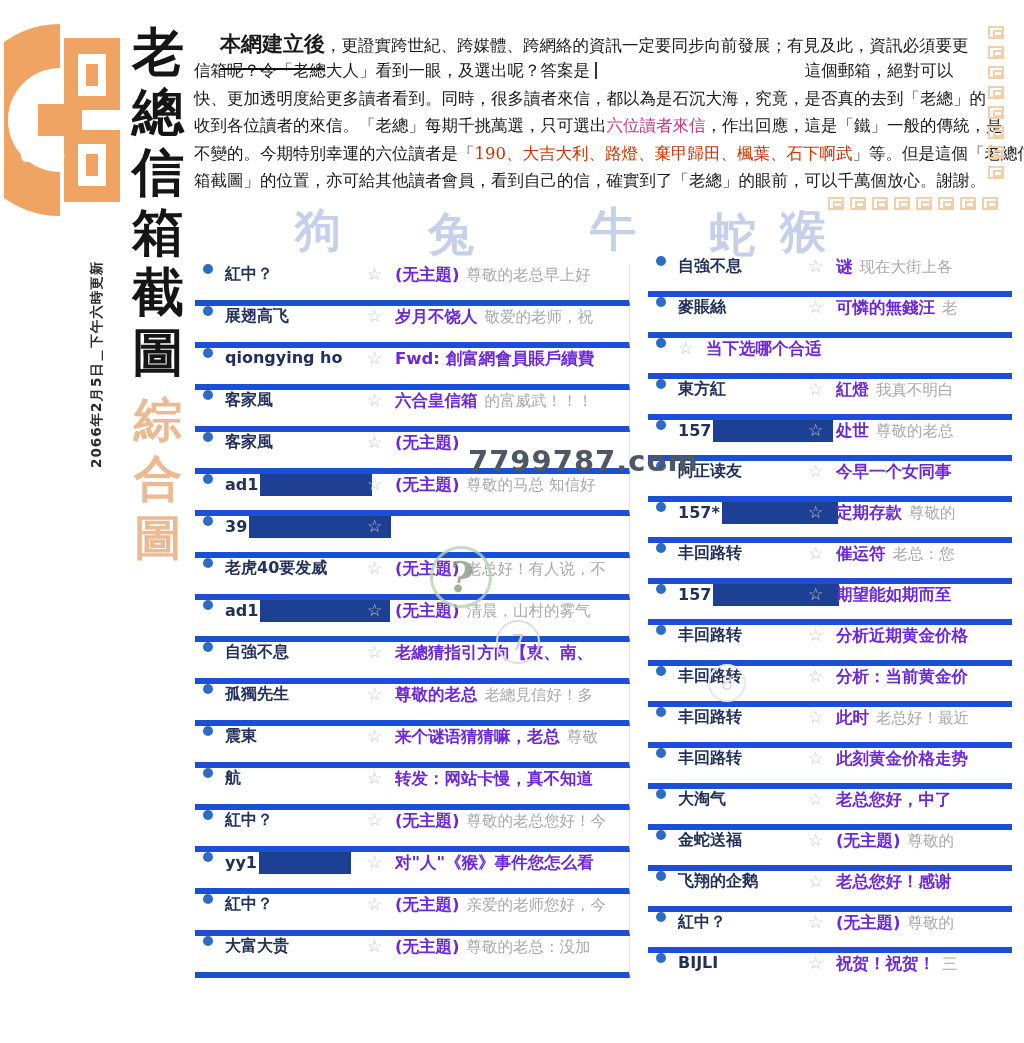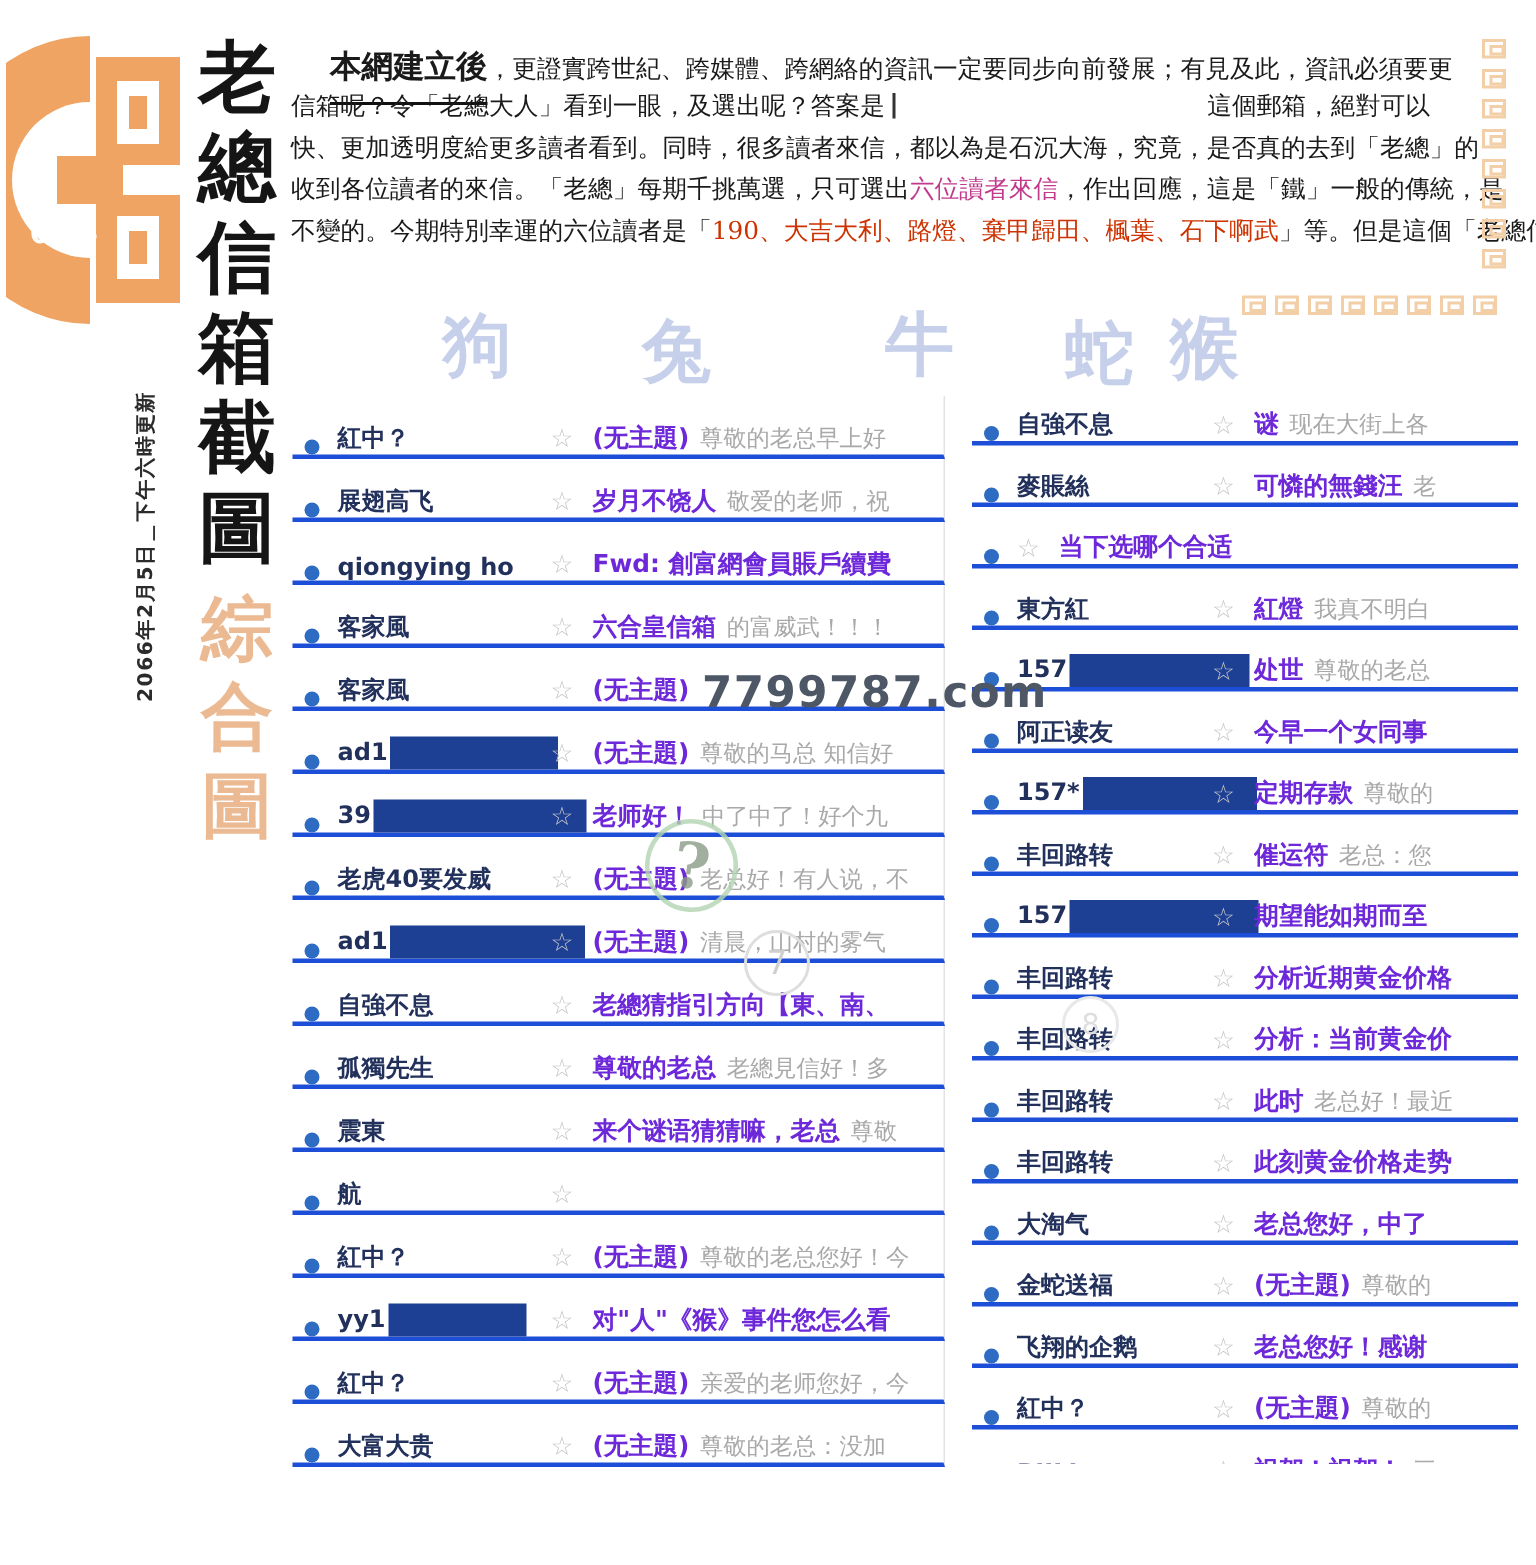--- a/index.html
+++ b/index.html
@@ -40,21 +40,21 @@
   
   .zodiac{font-family:"DejaVu Serif",serif;font-weight:700;font-size:46px;
           color:rgba(160,176,222,.6);position:absolute;}
   .z0{left:295px;top:200px;} .z1{left:428px;top:204px;} .z2{left:590px;top:199px;}
   .z3{left:710px;top:205px;} .z4{left:780px;top:201px;}
 
   
   .mailcol{position:absolute;}
   .mailcol-left{left:195px;top:264px;width:435px;height:714px;}
   .mailcol-right{left:648px;top:256px;width:364px;height:720px;overflow:hidden;}
-  .mrow{display:flex;align-items:flex-end;border-bottom:3px solid #1d4ed8;box-sizing:border-box;}
+  .mrow{display:flex;align-items:flex-start;border-bottom:6px solid #1d4ed8;box-sizing:border-box;}
   .mailcol-left .mrow{height:42px;border-right:1px solid #e3e3e3;}
   .mailcol-right .mrow{height:41px;}
   .bullet{width:30px;flex:0 0 30px;display:flex;align-items:center;}
   .bullet i{width:10px;height:10px;border-radius:50%;background:#2e6bc2;margin-left:8px;}
   .sender{font-weight:700;font-size:16px;color:#22305c;white-space:nowrap;}
   .mailcol-left .sender{flex:0 0 142px;width:142px;}
   .mailcol-right .sender{flex:0 0 130px;width:130px;}
   .redact{display:inline-block;height:22px;background:#1d3f94;vertical-align:middle;margin-left:2px;}
   .redact.tall{height:34px;}
   .star{flex:0 0 26px;color:#c6c6c6;font-size:17px;margin-right:2px;}
@@ -111,20 +111,21 @@
   </div>
 
   <div class="date-note">2066年2月5日＿下午六時更新</div>
 
   <div class="intro" id="intro">
       <div class="p-line"><span class="head">本網建立後</span><span>，更證實跨世紀、跨媒體、跨網絡的資訊一定要同步向前發展；有見及此，資訊必須要更</span></div>
       <div class="p-line"><span>信箱呢？令「老總大人」看到一眼，及選出呢？答案是 </span><span class="bar"></span><span class="gap" style="width: 208px;"></span><span>這個郵箱，絕對可以</span></div>
       <div class="p-line"><span>快、更加透明度給更多讀者看到。同時，很多讀者來信，都以為是石沉大海，究竟，是否真的去到「老總」的</span></div>
       <div class="p-line"><span>收到各位讀者的來信。「老總」每期千挑萬選，只可選出</span><span class="pink">六位讀者來信</span><span>，作出回應，這是「鐵」一般的傳統，是</span></div>
       <div class="p-line"><span>不變的。今期特別幸運的六位讀者是「</span><span class="red">190、大吉大利、路燈、棄甲歸田、楓葉、石下啊武</span><span>」等。但是這個「老總信</span></div>
+      <div class="p-line"><span>箱截圖」的位置，亦可給其他讀者會員，看到自己的信，確實到了「老總」的眼前，可以千萬個放心。謝謝。</span></div>
     </div>
 
   <div class="meander-v" id="meander-v">
       <div class="mu"></div>
       <div class="mu"></div>
       <div class="mu"></div>
       <div class="mu"></div>
       <div class="mu"></div>
       <div class="mu"></div>
       <div class="mu"></div>
@@ -197,21 +198,20 @@
         <span class="sender">ad1<span class="redact" style="width: 112px;"></span></span>
         <span class="star">☆</span>
         <span class="subjwrap"><span class="subj">(无主題)</span><span class="prev">尊敬的马总 知信好</span></span>
       </div>
       <div class="mrow">
         <span class="bullet">
           <i></i>
         </span>
         <span class="sender">39<span class="redact" style="width: 142px;"></span></span>
         <span class="star">☆</span>
-        <span class="subjwrap"><span class="subj">老师好！</span><span class="prev">中了中了！好个九</span></span>
       </div>
       <div class="mrow">
         <span class="bullet">
           <i></i>
         </span>
         <span class="sender">老虎40要发威</span>
         <span class="star">☆</span>
         <span class="subjwrap"><span class="subj">(无主題)</span><span class="prev">老总好！有人说，不</span></span>
       </div>
       <div class="mrow">
@@ -245,20 +245,21 @@
         <span class="sender">震東</span>
         <span class="star">☆</span>
         <span class="subjwrap"><span class="subj">来个谜语猜猜嘛，老总</span><span class="prev">尊敬</span></span>
       </div>
       <div class="mrow">
         <span class="bullet">
           <i></i>
         </span>
         <span class="sender">航</span>
         <span class="star">☆</span>
+        <span class="subjwrap"><span class="subj">转发：网站卡慢，真不知道</span></span>
       </div>
       <div class="mrow">
         <span class="bullet">
           <i></i>
         </span>
         <span class="sender">紅中？</span>
         <span class="star">☆</span>
         <span class="subjwrap"><span class="subj">(无主題)</span><span class="prev">尊敬的老总您好！今</span></span>
       </div>
       <div class="mrow">

